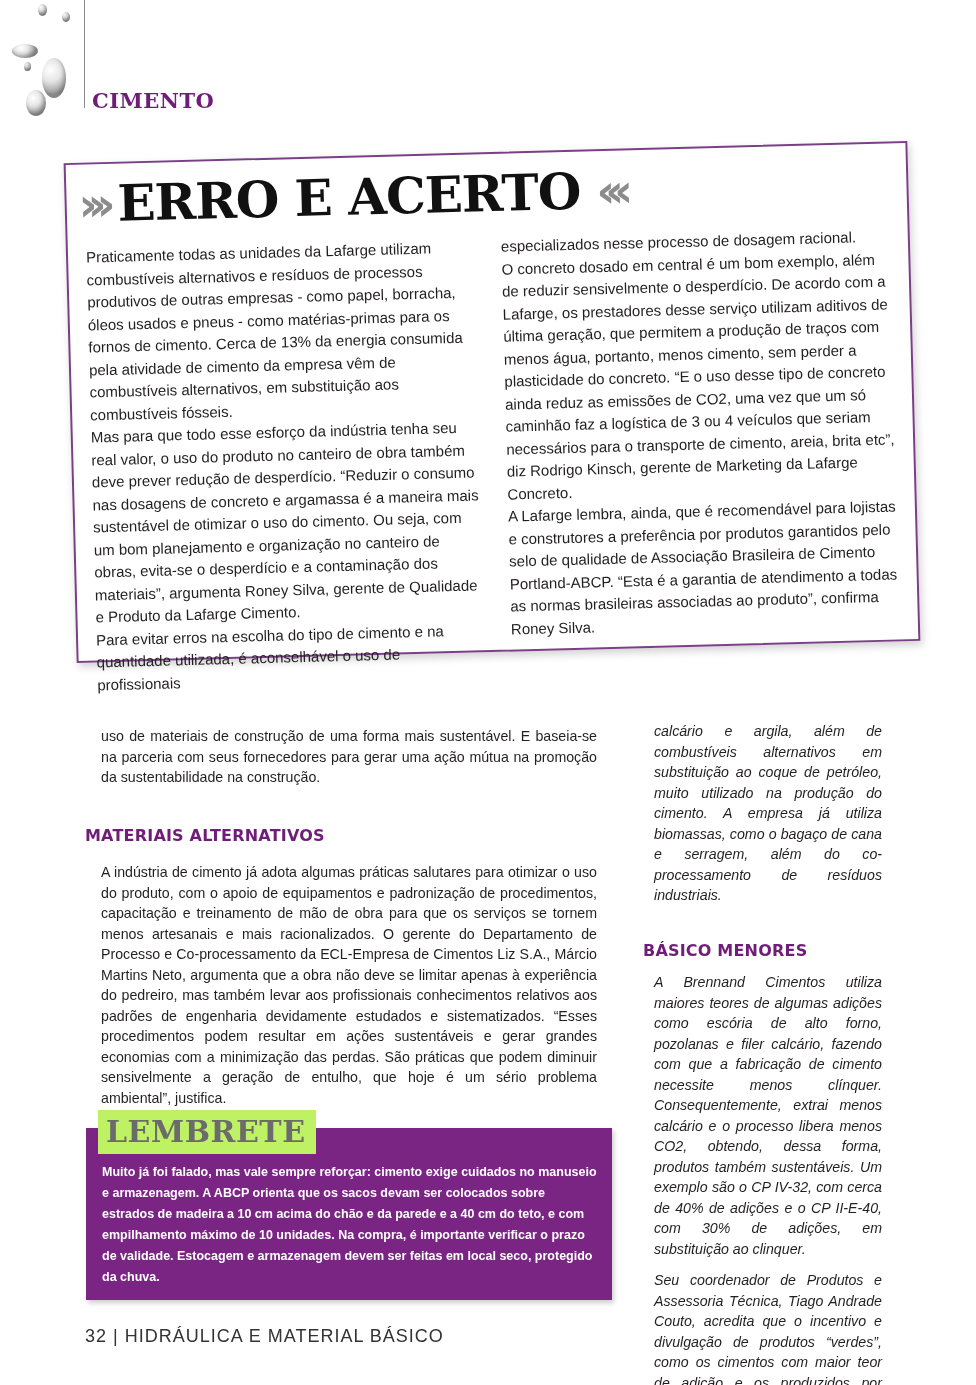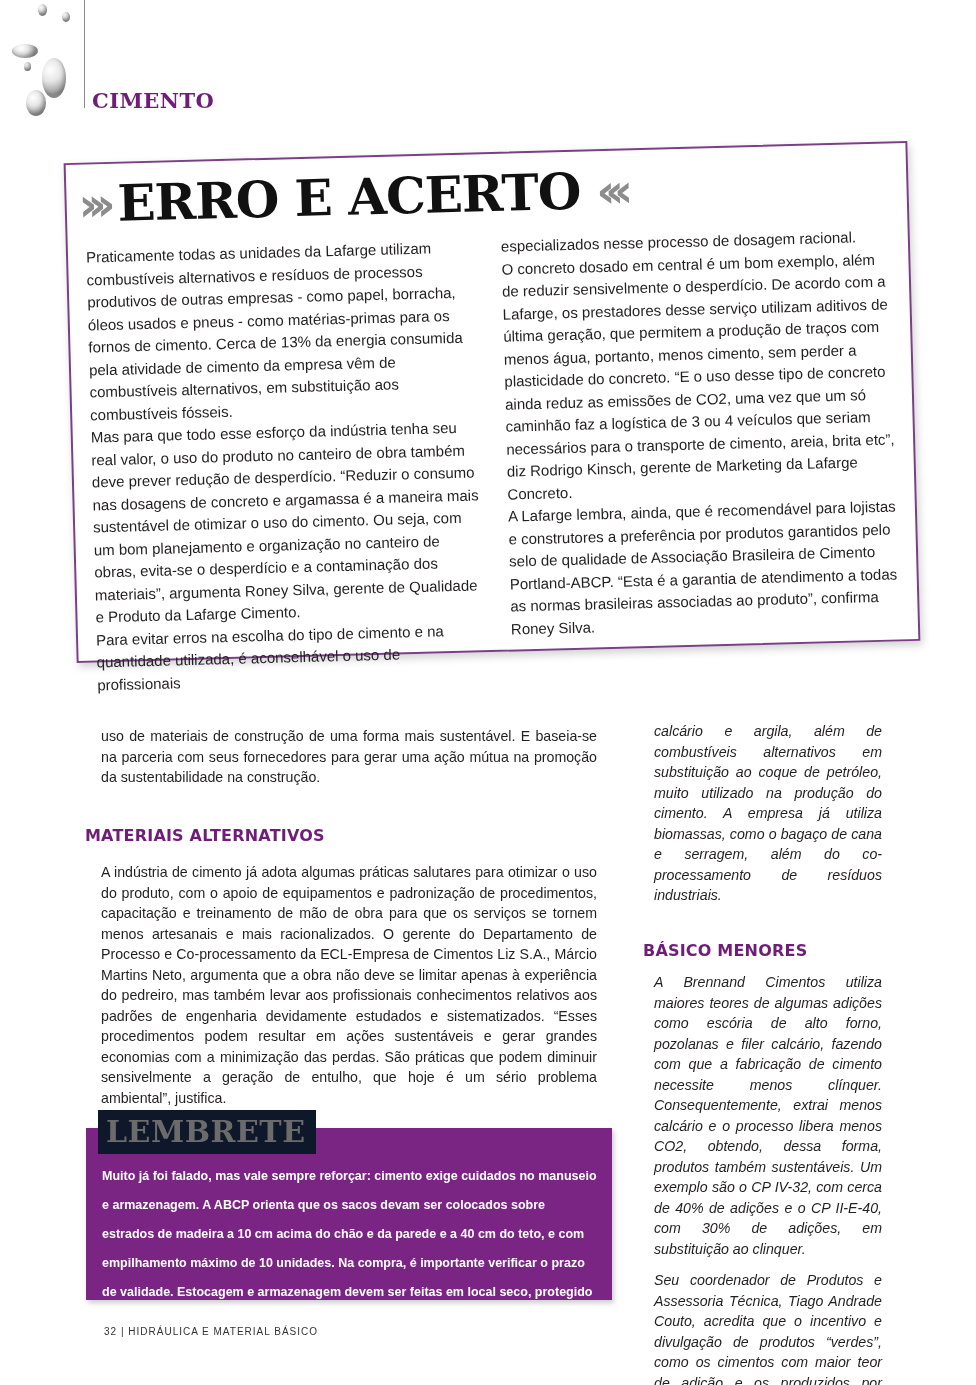--- a/index.html
+++ b/index.html
@@ -25,25 +25,25 @@
 
     .main-left { position: absolute; left: 85px; top: 710px; width: 528px; font-size: 14.2px; line-height: 20.5px; text-align: justify; }
     .main-left p { margin: 16px; }
     .main-left .gap { height: 12px; }
     .h2 { font-family: "DejaVu Sans", sans-serif; font-weight: bold; font-size: 16px; color: #6f1d78; margin: 10px 0 2px 0; letter-spacing: 0.2px; }
 
     .main-right { position: absolute; left: 643px; top: 710px; width: 250px; font-size: 14.2px; line-height: 20.5px; text-align: justify; }
     .main-right p { margin: 11px; font-style: italic; }
 
     .lembrete { position: absolute; left: 86px; top: 1128px; width: 526px; height: 172px; background: #7a2584; box-shadow: 2px 3px 5px rgba(0,0,0,0.2); }
-    .lembrete .tab { position: absolute; left: 12px; top: -18px; background: #0f172a; padding: 0 10px 16px 8px; height: 44px; }
+    .lembrete .tab { position: absolute; left: 12px; top: -18px; background: #bef264; padding: 0 10px 16px 8px; height: 44px; }
     .lembrete .tab span { font-family: "DejaVu Serif", serif; font-weight: bold; font-size: 30px; color: #6b6b6b; letter-spacing: 0.5px; line-height: 44px; }
-    .lembrete .body { position: absolute; left: 16px; top: 34px; right: 14px; color: #fff; font-weight: bold; font-size: 12.5px; line-height: 29px; }
+    .lembrete .body { position: absolute; left: 16px; top: 34px; right: 14px; color: #fff; font-weight: bold; font-size: 12.5px; line-height: 21px; }
 
-    .footer { position: absolute; left: 85px; top: 1326px; font-size: 10px; letter-spacing: 1px; color: #333; margin-left: 19px; }
+    .footer { position: absolute; left: 85px; top: 1326px; font-size: 18px; letter-spacing: 1px; color: #333; }
   </style>
 </head>
 <body>
 
 <div class="drops">
   <div class="drop" style="left:38px;top:4px;width:9px;height:12px;"></div>
   <div class="drop" style="left:62px;top:12px;width:8px;height:10px;"></div>
   <div class="drop" style="left:12px;top:44px;width:26px;height:14px;"></div>
   <div class="drop" style="left:24px;top:62px;width:7px;height:9px;"></div>
   <div class="drop" style="left:42px;top:58px;width:24px;height:40px;"></div>

